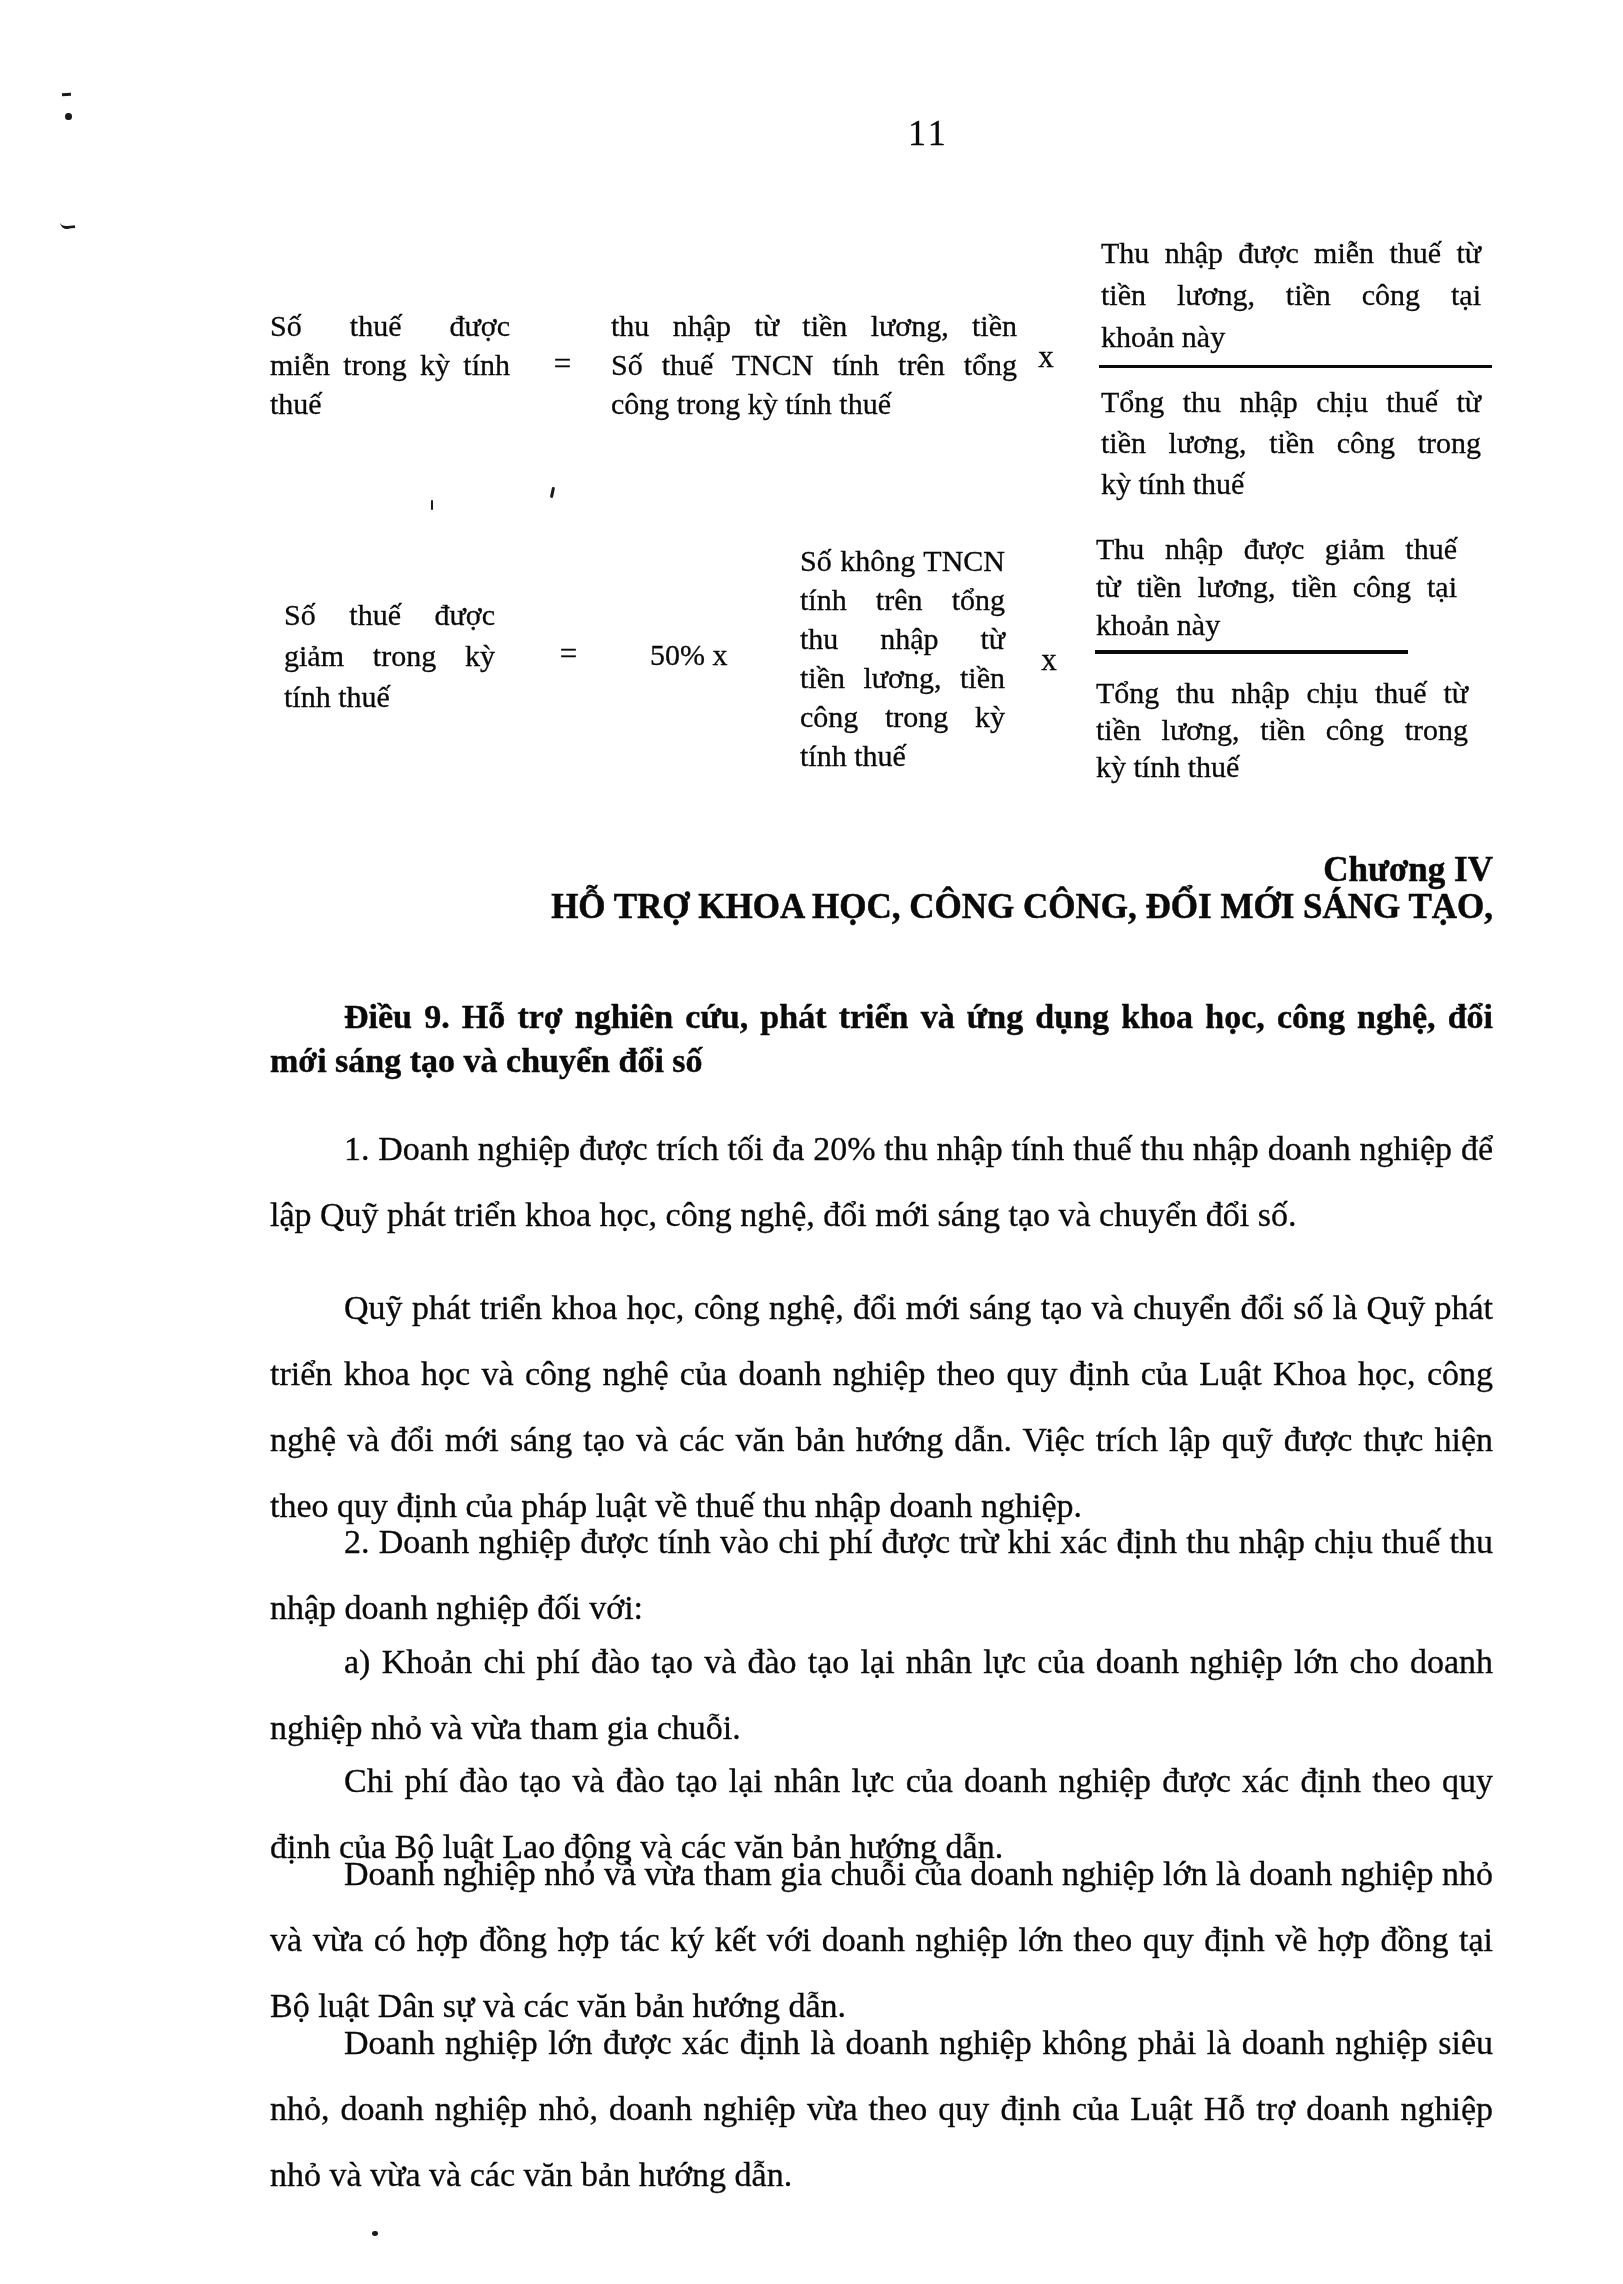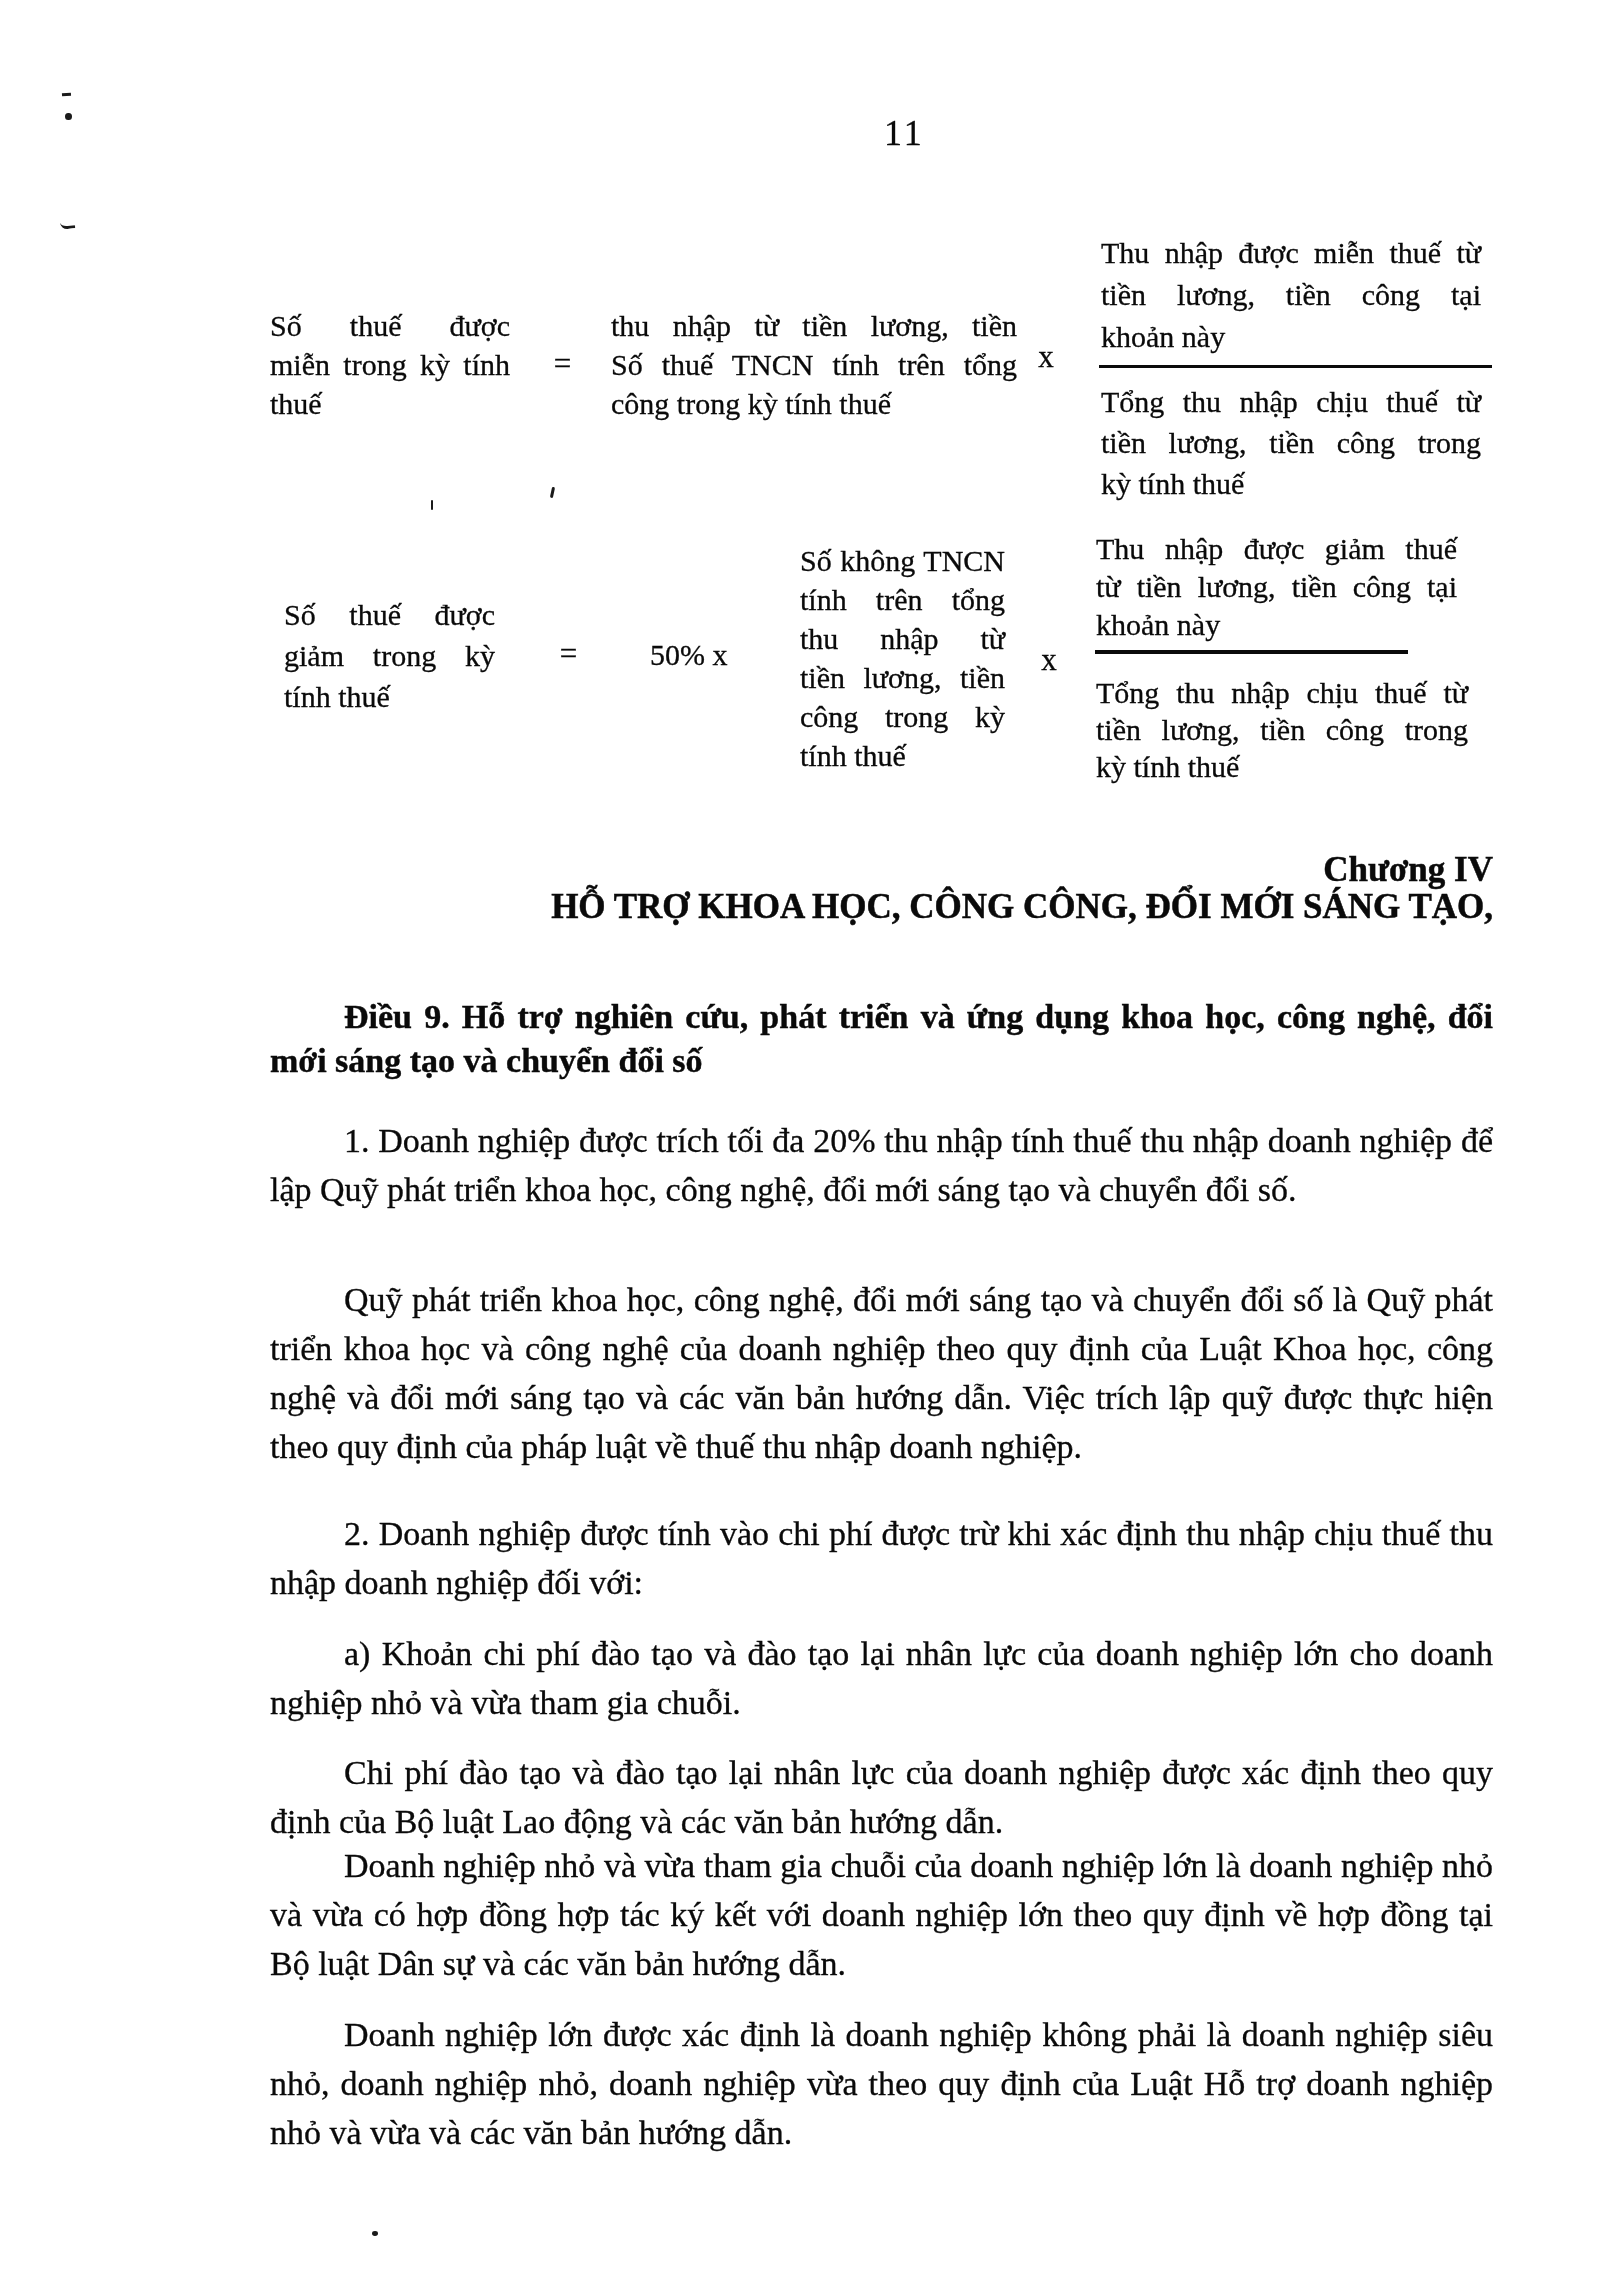--- a/index.html
+++ b/index.html
@@ -7,36 +7,36 @@
     position:relative;
     width:1623px;height:2284px;
     margin:0 auto;
     background:#ffffff;
     font-family:"Liberation Serif","DejaVu Serif",serif;
     color:#0a0a0a;
     overflow:hidden;
     -webkit-text-stroke:0.3px #0a0a0a;
   }
   .abs{position:absolute;}
-  .pageno{font-size:36px;text-align:left;letter-spacing:3.2px;}
+  .pageno{font-size:36px;text-align:right;letter-spacing:3.2px;}
   
   .fwrap{position:absolute;inset:0;}
   .fcell{position:absolute;font-size:30px;}
   .fline{text-align:left;}
   .fline.stretch{text-align:justify;text-align-last:justify;}
   .sym{font-size:31px;text-align:center;}
   .fbar{position:absolute;background:#0a0a0a;}
   .lh48{line-height:39px;} .lh50{line-height:41px;} .lh52{line-height:42px;}
   .lh46{line-height:37px;} .lh47{line-height:38px;}
   
   .center-col{left:270px;width:1223px;text-align:right;}
   .chap{font-weight:bold;font-size:35px;line-height:41px;-webkit-text-stroke:0.5px #0a0a0a;}
   .body-p{
     left:270px;width:1223px;
-    font-size:34px;line-height:49px;
+    font-size:34px;line-height:66px;
     text-align:justify;
     text-indent:74px;
     margin:0;
   }
   .bold{font-weight:bold;-webkit-text-stroke:0.4px #0a0a0a;}
   
   .mark{position:absolute;background:#1a1a1a;}
   .round{border-radius:50%;}
 </style>
 </head>

